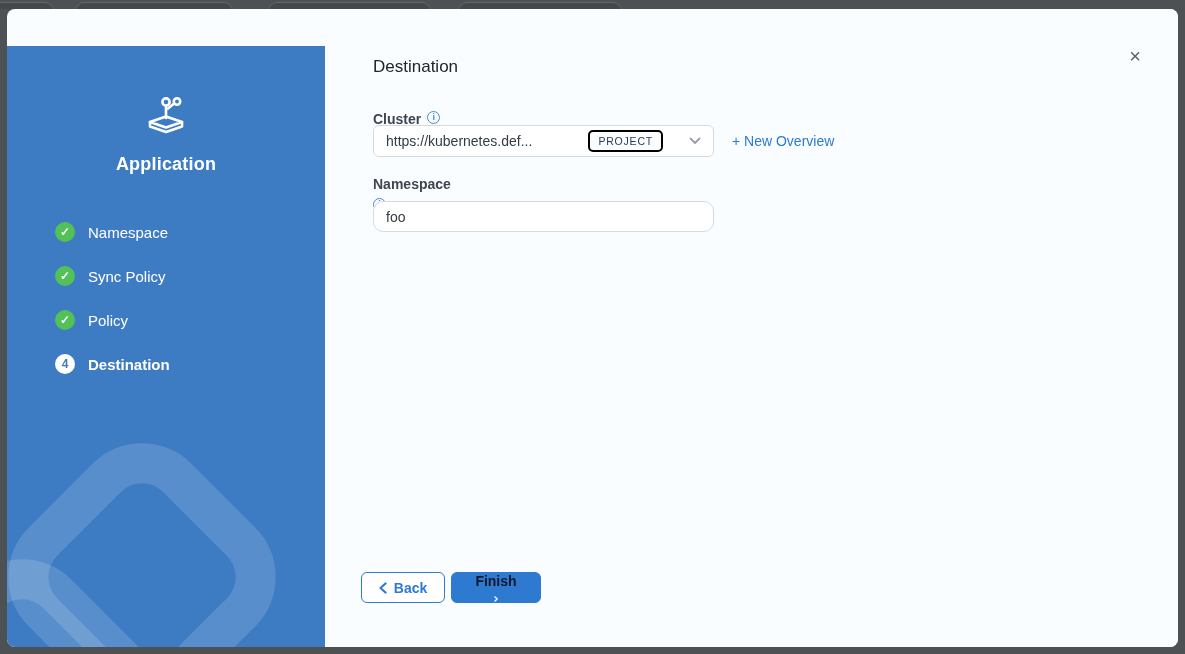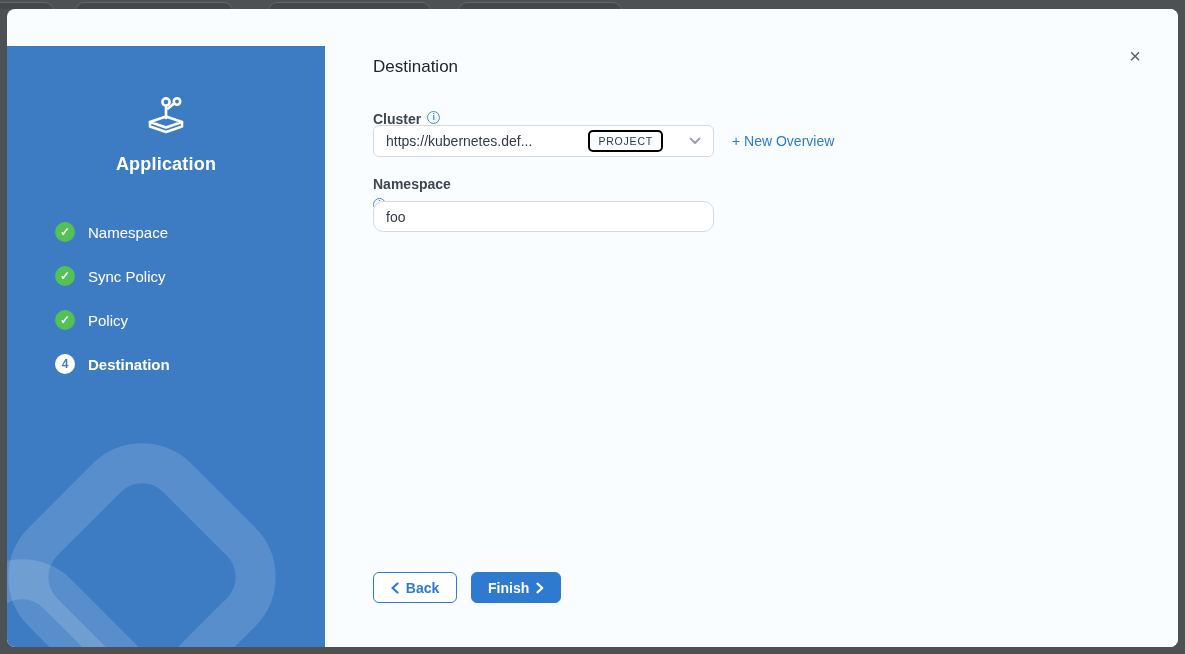--- a/index.html
+++ b/index.html
@@ -97,29 +97,29 @@
     text-decoration:none; cursor:pointer;
   }
 
   .text-input {
     position:absolute; top:192px; left:48px; width:341px; height:31px;
     background:#fff; border:1px solid #d5dae0; border-radius:10px;
     padding:0 12px; font-size:14px; color:#343b44;
     font-family:"Liberation Sans", sans-serif; outline:none;
   }
 
-  .btn-row { position:absolute; top:563px; left:48px; display:flex; gap:14px; }
+  .btn-row { position:absolute; top:563px; left:36px; display:flex; gap:6px; }
   .btn {
     height:31px; border-radius:6px; font-size:14px; font-weight:700;
     display:flex; align-items:center; justify-content:center; gap:7px;
     cursor:pointer; padding:0 16px;
     font-family:"Liberation Sans", sans-serif;
   }
   .btn-back { background:#fff; border:1.5px solid #2e7ad0; color:#2e7ad0; width:84px; }
-  .btn-finish { background:#2e7ad0; border:1.5px solid #2e7ad0; color:#ffffff; width:90px; }
+  .btn-finish { background:#2e7ad0; border:1.5px solid #2e7ad0; color:#0f172a; width:90px;flex-direction:column; }
 </style>
 </head>
 <body>
 
 <div class="frame">
 
   <div class="tabbar">
     <div class="bg-tab t0"></div>
     <div class="bg-tab t1"></div>
     <div class="bg-tab t2"></div>

